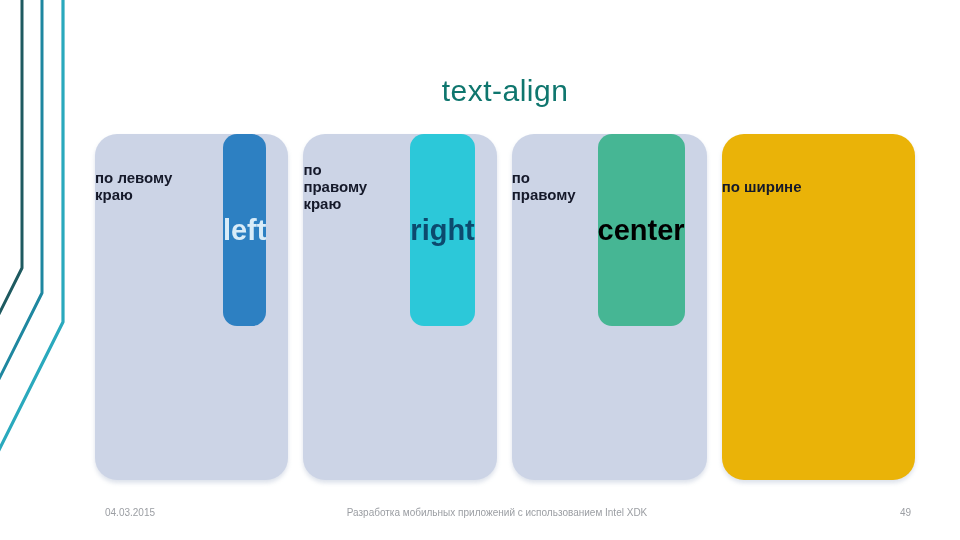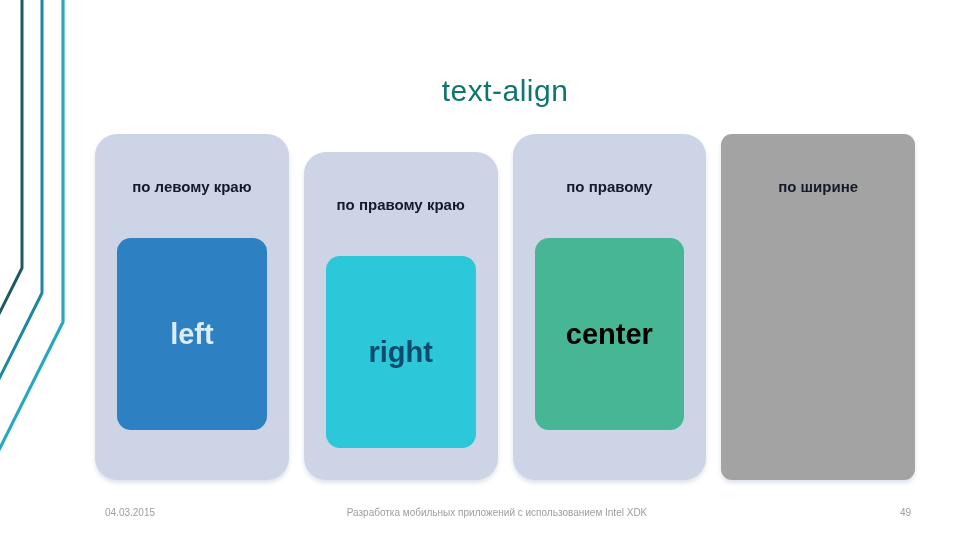--- a/index.html
+++ b/index.html
@@ -37,21 +37,21 @@
     left: 95px; top: 134px;
     width: 820px; height: 346px;
     display: flex;
     gap: 15px;
   }
   .card {
     flex: 1;
     background: #ccd4e6;
     border-radius: 22px;
     display: flex;
-    flex-direction: column;
+    flex-direction: row;
     box-shadow: 0 3px 4px rgba(180,190,210,0.45);
   }
   .card-header {
     height: 104px;
     display: flex;
     align-items: center;
     justify-content: center;
     font-size: 15px;
     font-weight: 700;
     color: #15192a;
@@ -89,31 +89,31 @@
 
 <div class="title">text-align</div>
 
 <div class="cards">
 
   <div class="card" style="background-color: rgb(204, 212, 230);">
     <div class="card-header">по левому краю</div>
     <div class="align-box" style="background-color: rgb(45, 128, 194); color: rgb(217, 236, 248);">left</div>
   </div>
 
-  <div class="card" style="background-color: rgb(204, 212, 230); margin-top: 18px;">
+  <div class="card" style="background-color: rgb(204, 212, 230);">
     <div class="card-header">по правому краю</div>
     <div class="align-box" style="background-color: rgb(44, 200, 217); color: #0c4a6e;">right</div>
   </div>
 
   <div class="card" style="background-color: rgb(204, 212, 230);">
     <div class="card-header">по правому</div>
     <div class="align-box" style="background-color: rgb(70, 182, 148); color: #000000;">center</div>
   </div>
 
-  <div class="card" style="background-color: #a3a3a3; border-radius: 11px;">
+  <div class="card" style="background-color: #eab308;">
     <div class="card-header">по ширине</div>
   </div>
 
 </div>
 
 <div class="footer-date">04.03.2015</div>
 <div class="footer-caption">Разработка мобильных приложений с использованием Intel XDK</div>
 <div class="footer-page">49</div>
 
 </body></html>

